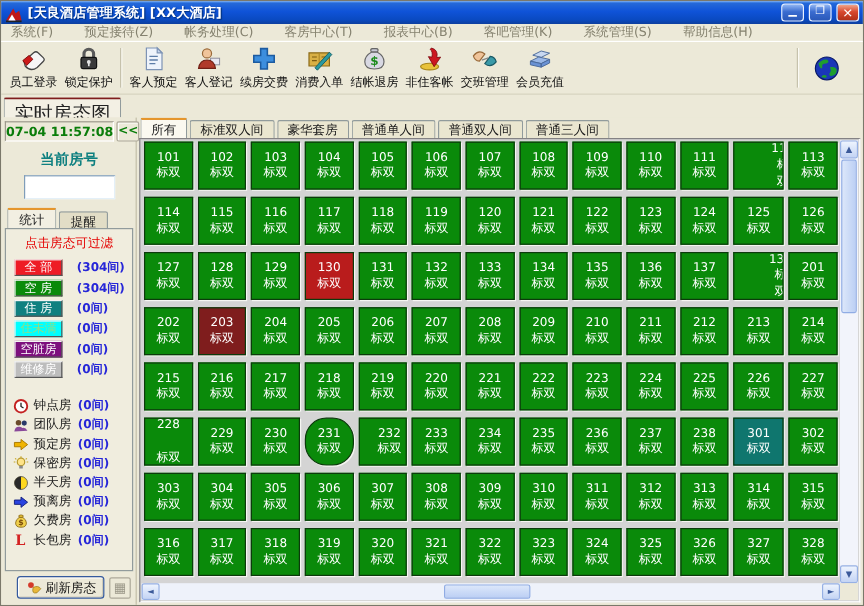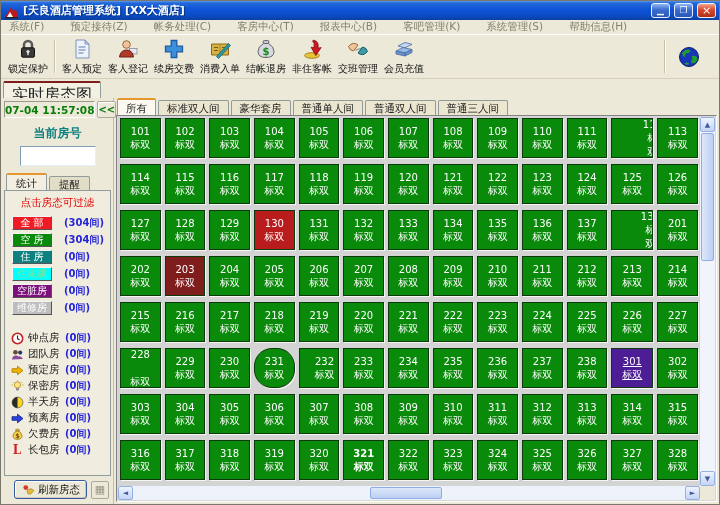--- a/index.html
+++ b/index.html
@@ -145,20 +145,27 @@
       <span class="menu-item">客房中心(T)</span>
       <span class="menu-item">报表中心(B)</span>
       <span class="menu-item">客吧管理(K)</span>
       <span class="menu-item">系统管理(S)</span>
       <span class="menu-item">帮助信息(H)</span>
     </div>
 
   <div class="toolbar" id="toolbar">
       <div class="tb-btn">
         <span class="tb-icon"><svg viewBox="0 0 24 24">
+            <path d="M4 14 L12 7 q2-1.7 3.5-.2 L20 11 q1.7 1.7 0 3.2 l-5 5 q-5.5 4-10-1.2 z" fill="#f6f6f6" stroke="#444" stroke-width="1.1"></path>
+            <path d="M3 13.5 l5.2-4.3 3.2 3.2 -5.2 5.2 z" fill="#cc1a1a" stroke="#7d0f0f" stroke-width="0.8"></path>
+          </svg></span>
+        <span>员工登录</span>
+      </div>
+      <div class="tb-btn">
+        <span class="tb-icon"><svg viewBox="0 0 24 24">
             <path d="M8 11.5 V8 a4 4 0 0 1 8 0 v3.5" fill="none" stroke="#5a5a5a" stroke-width="2.6"></path>
             <rect x="5.5" y="10.8" width="13" height="9.4" rx="1.5" fill="#3a3a3a" stroke="#101010"></rect>
             <circle cx="12" cy="14.6" r="1.6" fill="#e4e4e4"></circle>
             <rect x="11.3" y="15.2" width="1.4" height="3" fill="#e4e4e4"></rect>
           </svg></span>
         <span>锁定保护</span>
       </div>
       <span class="tb-sep"></span>
       <div class="tb-btn">
         <span class="tb-icon"><svg viewBox="0 0 24 24">
@@ -681,21 +688,21 @@
                 <div>标双</div>
               </div>
               <div class="room-cell" style="background: rgb(10, 138, 10);">
                 <div>237</div>
                 <div>标双</div>
               </div>
               <div class="room-cell" style="background: rgb(10, 138, 10);">
                 <div>238</div>
                 <div>标双</div>
               </div>
-              <div class="room-cell" style="background: #4c1d95; text-decoration: underline;">
+              <div class="room-cell" style="background: #0f766e;">
                 <div>301</div>
                 <div>标双</div>
               </div>
               <div class="room-cell" style="background: rgb(10, 138, 10);">
                 <div>302</div>
                 <div>标双</div>
               </div>
               <div class="room-cell" style="background: rgb(10, 138, 10);">
                 <div>303</div>
                 <div>标双</div>
@@ -761,21 +768,21 @@
                 <div>标双</div>
               </div>
               <div class="room-cell" style="background: rgb(10, 138, 10);">
                 <div>319</div>
                 <div>标双</div>
               </div>
               <div class="room-cell" style="background: rgb(10, 138, 10);">
                 <div>320</div>
                 <div>标双</div>
               </div>
-              <div class="room-cell" style="background: rgb(10, 138, 10); font-weight: bold;">
+              <div class="room-cell" style="background: rgb(10, 138, 10);">
                 <div>321</div>
                 <div>标双</div>
               </div>
               <div class="room-cell" style="background: rgb(10, 138, 10);">
                 <div>322</div>
                 <div>标双</div>
               </div>
               <div class="room-cell" style="background: rgb(10, 138, 10);">
                 <div>323</div>
                 <div>标双</div>

